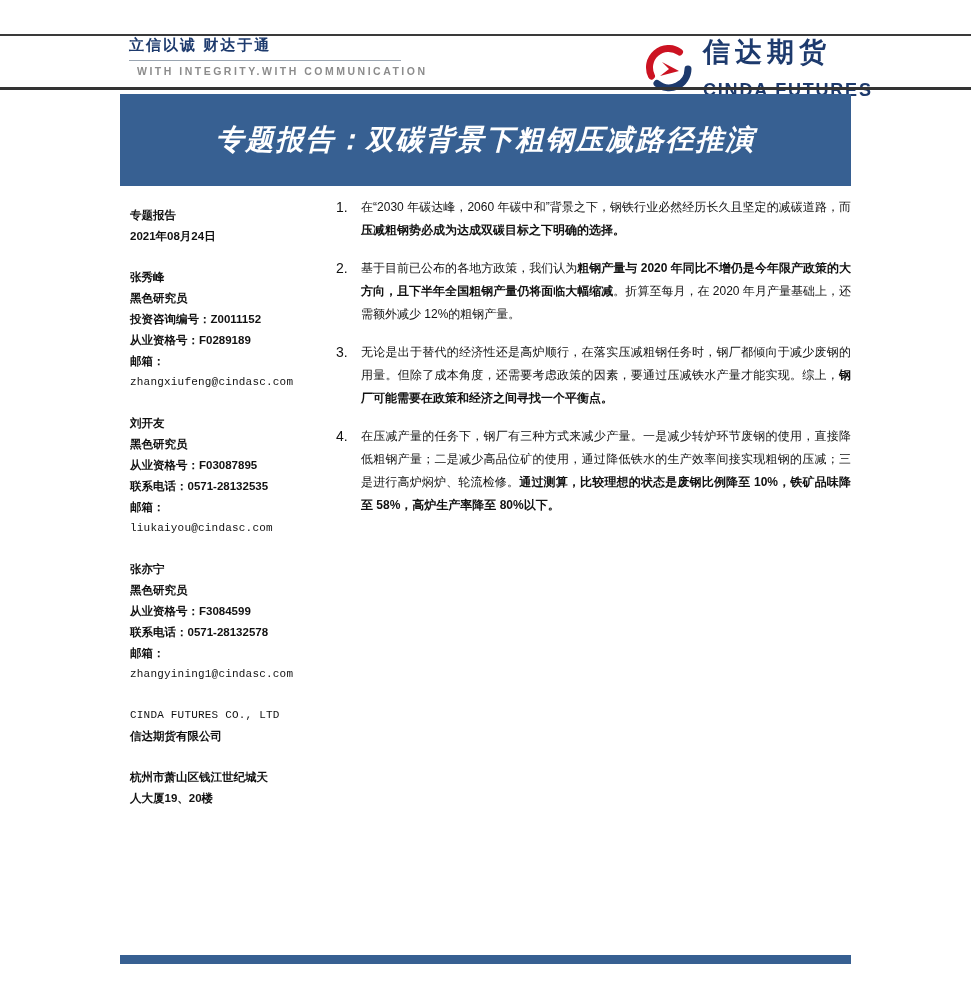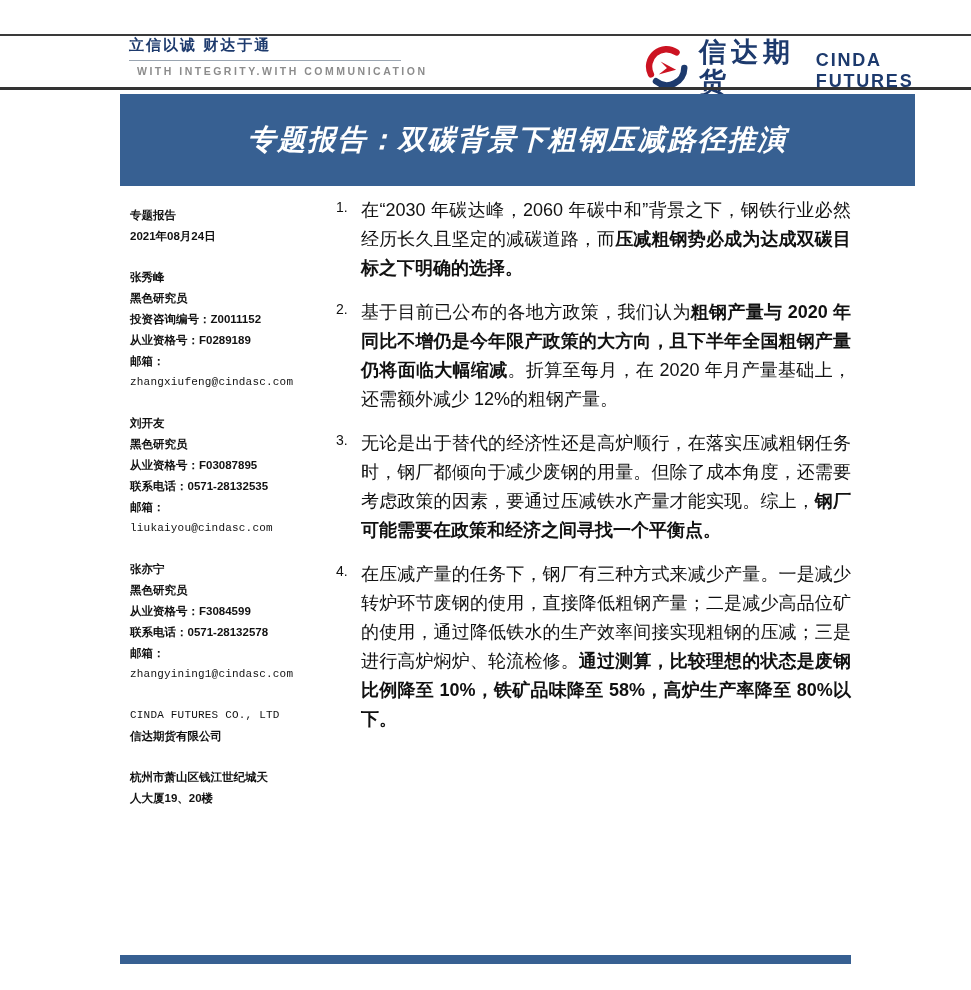--- a/index.html
+++ b/index.html
@@ -24,45 +24,45 @@
   .slogan-cn {
     color: #1d3a6d; font-weight: bold; font-size: 15px; letter-spacing: 2px;
   }
   .slogan-divider { width: 272px; height: 1px; background: #9aa5b1; margin: 5px 0 4px 0; }
   .slogan-en {
     color: #8c8c8c; font-size: 10.5px; letter-spacing: 2.5px; font-weight: bold; margin-left: 8px;
   }
   
   .hdr-right { position: absolute; left: 645px; top: 38px; display: flex; align-items: center; gap: 10px; }
   .logo-mark { width: 48px; height: 48px; }
-  .brand-col { display: flex; }
+  .brand-col { display: flex; flex-direction: column; }
   .brand-cn { color: #1d3a6d; font-weight: bold; font-size: 27px; letter-spacing: 5px; line-height: 1.1; }
   .brand-en { color: #1d3a6d; font-weight: bold; font-size: 18px; letter-spacing: 1.8px; margin-top: 12px; }
   
   .banner {
-    position: absolute; left: 120px; top: 94px; width: 795px; height: 92px;
+    position: absolute; left: 120px; top: 94px; width: 731px; height: 92px;
     display: flex; align-items: center; justify-content: center;
   }
   .banner-title {
     color: #ffffff; font-size: 28px; font-weight: bold; font-style: italic;
     font-family: "Liberation Serif", serif;
     letter-spacing: 2px;
   }
   
   .sidebar { position: absolute; left: 130px; top: 205px; width: 195px; }
   .sb-block { margin-bottom: 20px; }
   .sb-line { font-size: 11.5px; line-height: 21px; color: #111; }
   .sb-line.b { font-weight: bold; }
   .sb-line.mono { font-family: "Liberation Mono", monospace; font-size: 11px; letter-spacing: 0.2px; }
   
   .main { position: absolute; left: 330px; top: 196px; width: 521px; }
   .main-heading { font-size: 19px; font-weight: bold; margin-bottom: 16px; letter-spacing: 0.5px; }
   .point { display: flex; margin-bottom: 15px; }
   .point .num { width: 31px; flex: 0 0 31px; font-size: 14px; line-height: 23px; padding-left: 6px; }
-  .point .ptext { flex: 1; font-size: 18px; line-height: 29px; text-align: justify; }
+  .point .ptext { flex: 1; font-size: 12px; line-height: 23px; text-align: justify; }
   .point .ptext .bold { font-weight: bold; }
   
   .bottom-bar {
     position: absolute; left: 120px; top: 955px; width: 731px; height: 9px;
   }
 </style>
 </head>
 <body>
 
 <div class="rule-top"></div>

